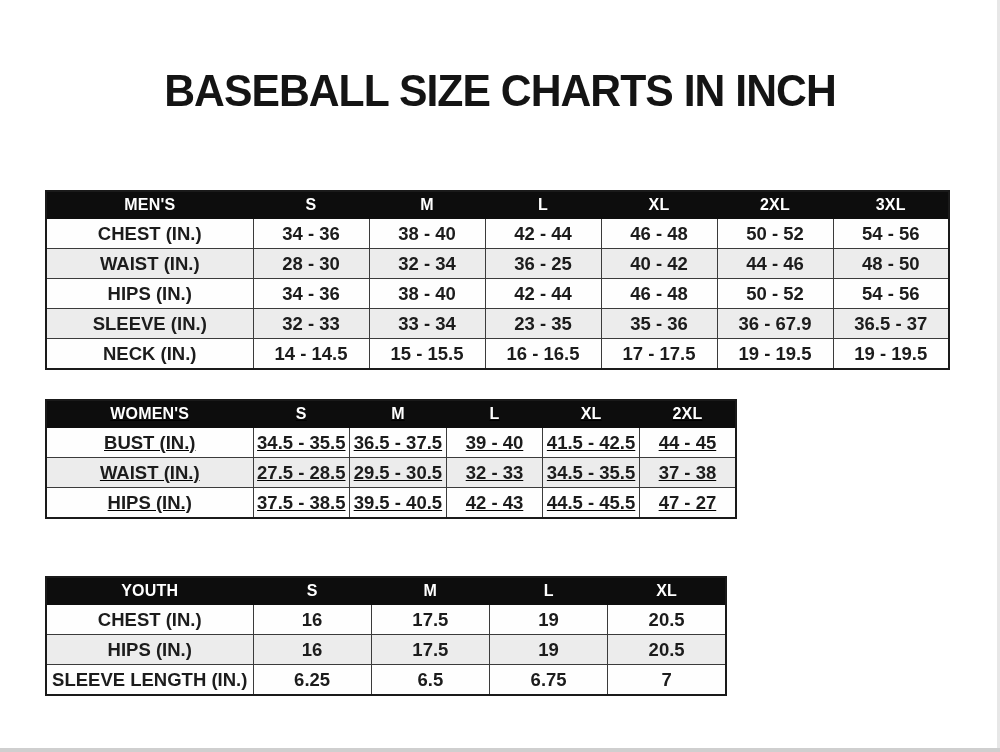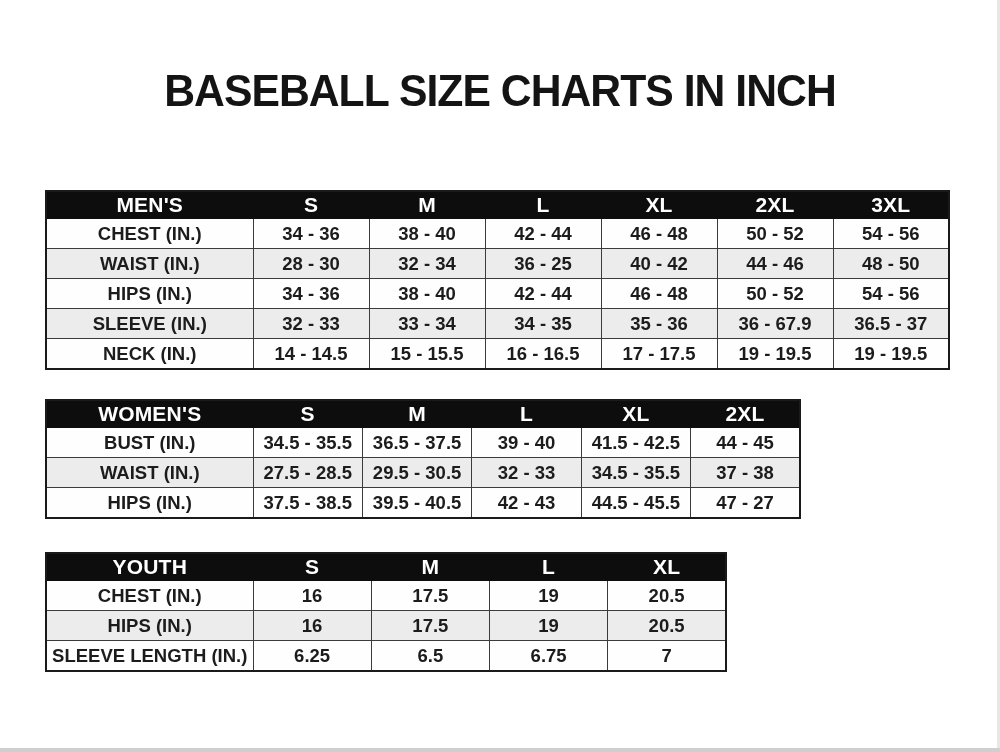--- a/index.html
+++ b/index.html
@@ -9,38 +9,38 @@
     font-family:"Liberation Sans","DejaVu Sans",sans-serif;
   }
   .title{
     position:absolute;left:0;top:66px;width:1000px;margin:0;
     text-align:center;font-size:44px;line-height:50px;font-weight:700;
     letter-spacing:-1px;color:var(--title-text,#141414);
     transform:scaleX(.97);
   }
   .table-wrap{position:absolute;}
   #wrap-mens  {left:45px;top:190px;width:905px;}
-  #wrap-womens{left:45px;top:399px;width:756px;}
-  #wrap-youth {left:45px;top:552px;width:682px;border-radius:28px;}
+  #wrap-womens{left:45px;top:399px;width:692px;text-decoration:underline;}
+  #wrap-youth {left:45px;top:576px;width:682px;border-radius:28px;}
 
   table.size-table{
     width:100%;table-layout:fixed;border-collapse:collapse;
     background:#fff;border:2px solid var(--outer-border,#1a1a1a);
   }
   col.col-label{width:207px;}
   table.size-table th, table.size-table td{
     border:1.6px solid var(--border,#3b3b3b);
     font-weight:700;text-align:center;vertical-align:middle;
     padding:0;overflow:hidden;white-space:nowrap;
   }
   table.size-table thead th{
     background:var(--header-bg,#0d0d0d);
     color:var(--header-text,#ffffff);
     border-color:var(--header-bg,#0d0d0d);
-    height:26px;font-size:21px;letter-spacing:.2px;
+    height:26px;font-size:16px;letter-spacing:.2px;
   }
   table.size-table tbody th, table.size-table tbody td{
     height:29px;font-size:18.5px;color:#1c1c1c;
     background:var(--row-even,#fefefe);
   }
   table.size-table tbody tr:nth-child(even) th,
   table.size-table tbody tr:nth-child(even) td{
     background:var(--row-odd,#ececec);
   }
   .edge-right{position:absolute;top:0;right:0;width:3px;height:100%;background:#e7e7e7;}
@@ -99,21 +99,21 @@
             <td>38 - 40</td>
             <td>42 - 44</td>
             <td>46 - 48</td>
             <td>50 - 52</td>
             <td>54 - 56</td>
           </tr>
           <tr>
             <th>SLEEVE (IN.)</th>
             <td>32 - 33</td>
             <td>33 - 34</td>
-            <td>34 - 35</td>
+            <td>23 - 35</td>
             <td>35 - 36</td>
             <td>36 - 67.9</td>
             <td>36.5 - 37</td>
           </tr>
           <tr>
             <th>NECK (IN.)</th>
             <td>14 - 14.5</td>
             <td>15 - 15.5</td>
             <td>16 - 16.5</td>
             <td>17 - 17.5</td>

